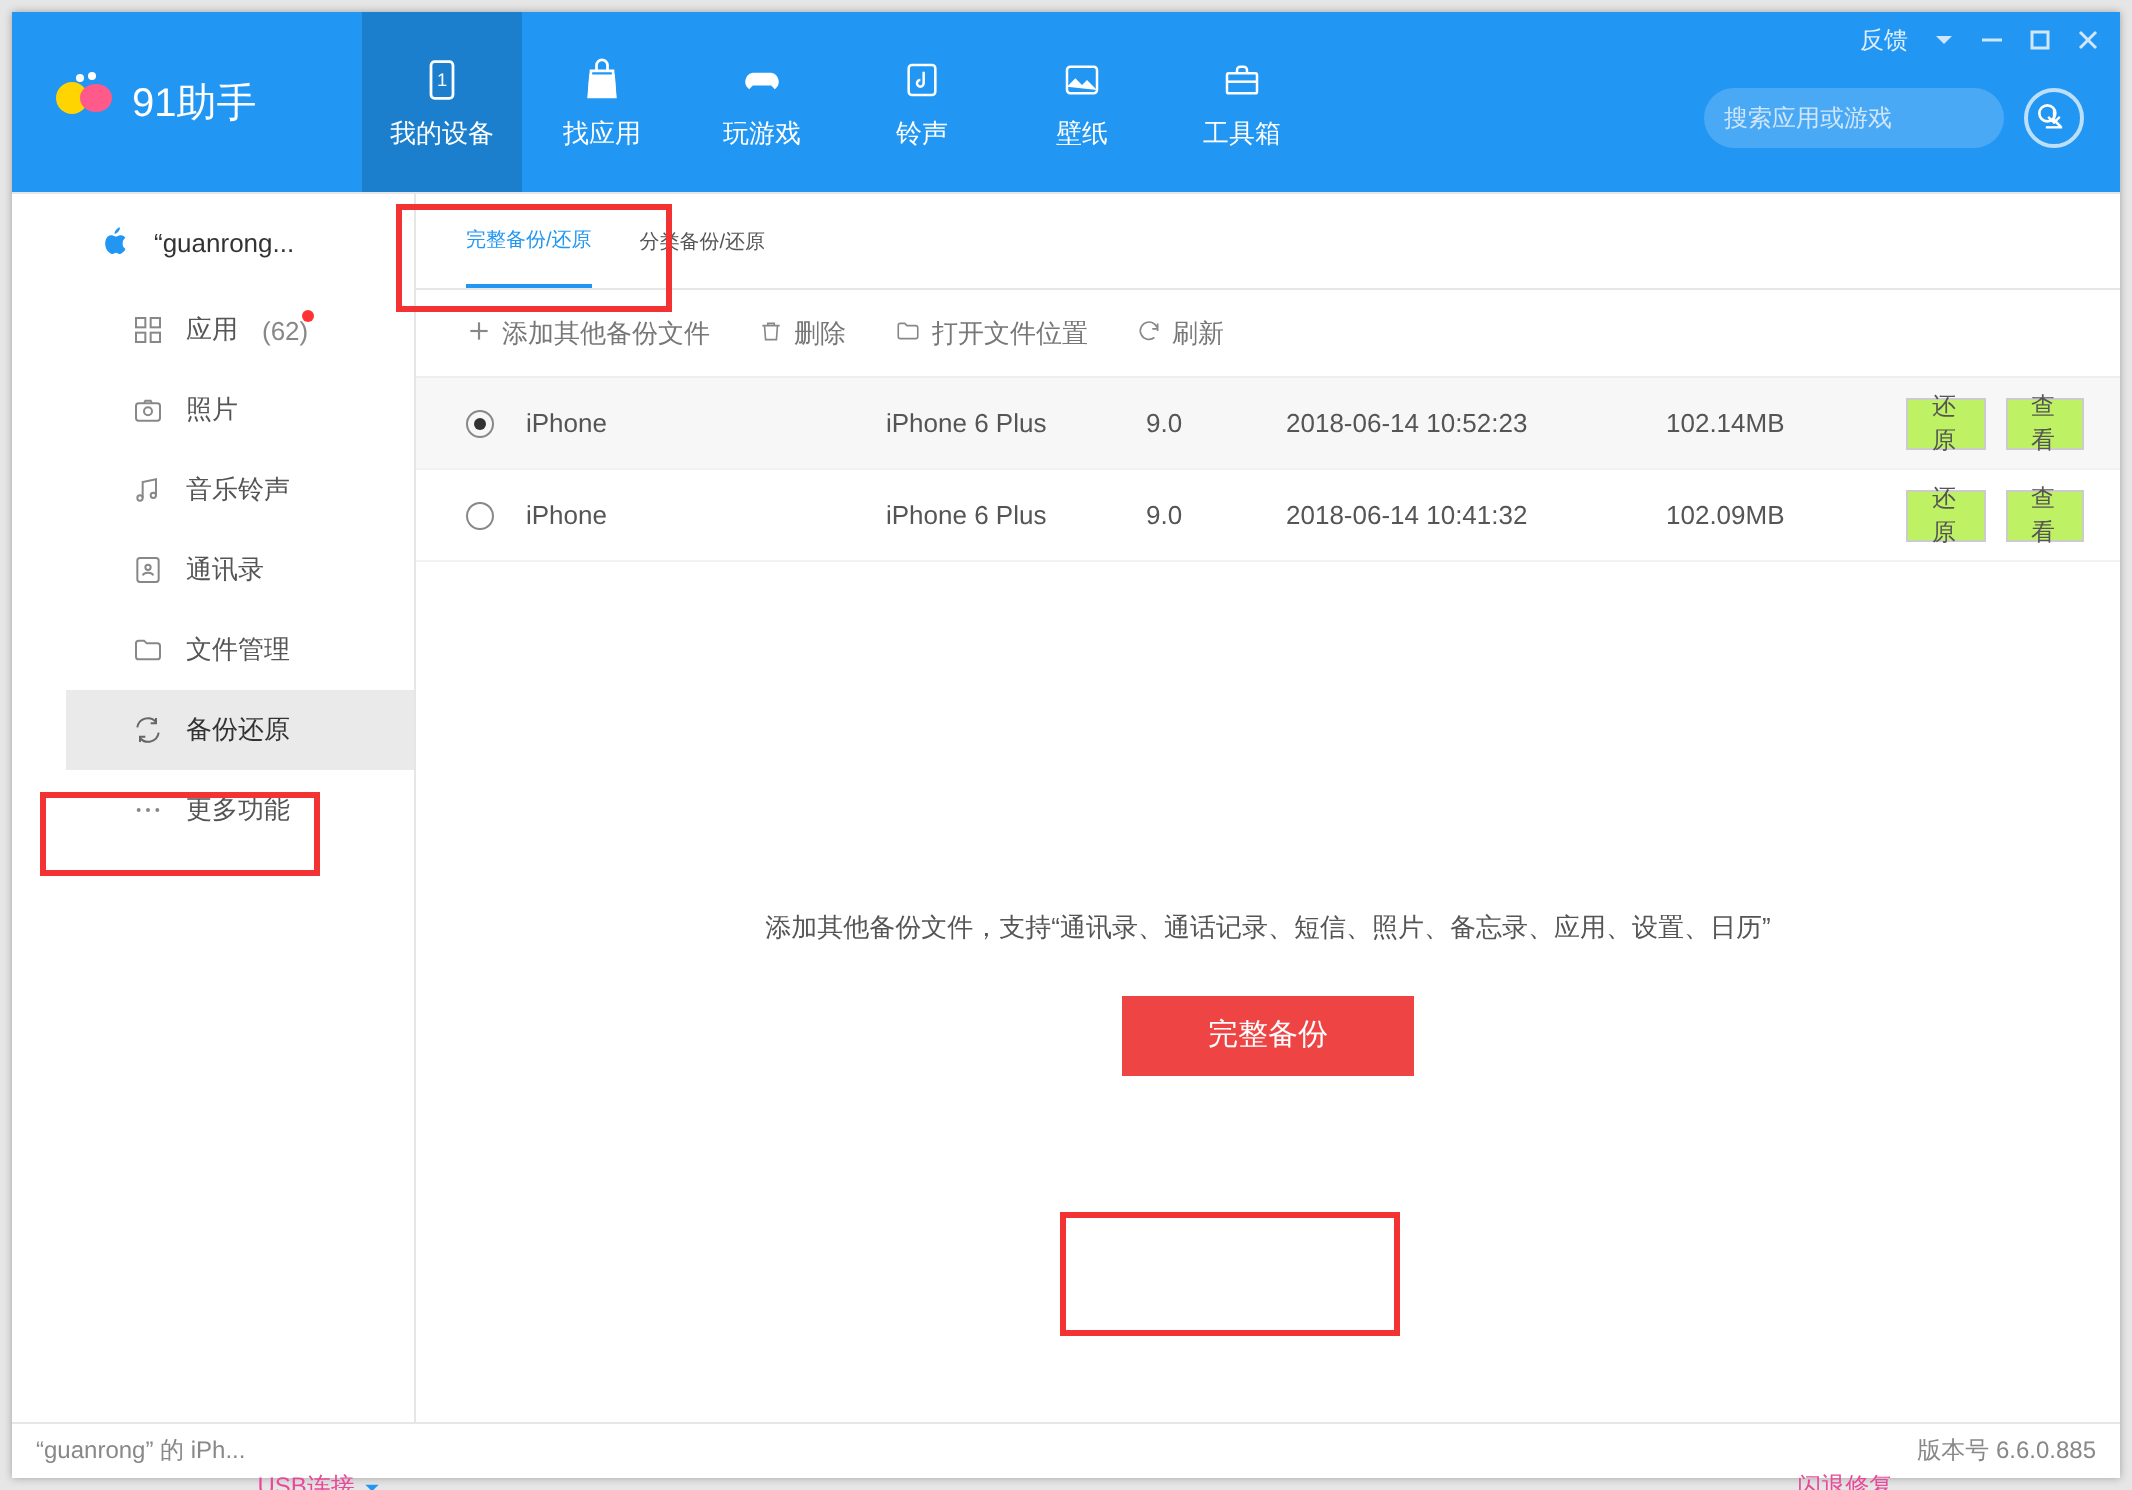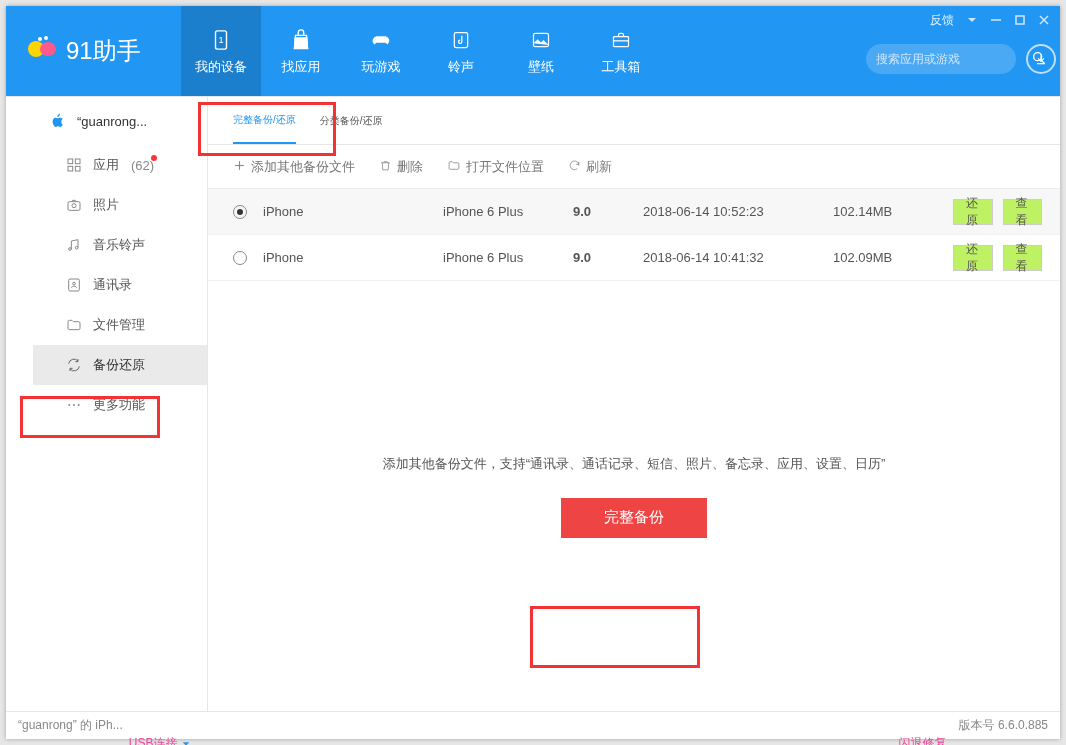--- a/index.html
+++ b/index.html
@@ -2,28 +2,28 @@
 <html><head>
 <meta charset="utf-8">
 <style>
   * { box-sizing: border-box; margin: 0; padding: 0; font-family: "Microsoft YaHei", "PingFang SC", sans-serif; }
   body { background: #e6e6e6; width: 1066px; height: 745px; overflow: hidden; }
   .window { position: absolute; top: 6px; left: 6px; width: 1054px; height: 733px; background: #fff; box-shadow: 0 0 4px rgba(0,0,0,.3); display:flex; flex-direction:column; }
   
   .header { height: 90px; background: linear-gradient(to right,#2196f3,#2196f3); display:flex; align-items:center; position:relative; }
   .logo-area { width: 175px; display:flex; align-items:center; padding-left:20px; gap:8px; }
   .logo-icon svg { width:32px; height:32px; }
-  .logo-text { color:#fff; font-size:24px; font-weight:400; }
+  .logo-text { color:#fff; font-size:20px; font-weight:400; }
   .nav { display:flex; height:100%; }
   .nav-item { width:80px; height:100%; display:flex; flex-direction:column; align-items:center; justify-content:center; color:#fff; font-size:13px; cursor:pointer; gap:5px; }
   .nav-item.active { background: rgba(0,0,0,0.15); }
   .nav-icon { width:26px; height:26px; display:flex; align-items:center; justify-content:center; }
   .titlebar-right { position:absolute; top:0; right:0; height:28px; display:flex; align-items:center; gap:12px; padding-right:10px; color:#dfeffd; font-size:12px; }
   .titlebar-right .tb-btn { cursor:pointer; display:flex; align-items:center; }
-  .search-area { position:absolute; right:4px; bottom:22px; display:flex; align-items:center; gap:10px; }
+  .search-area { position:absolute; right:18px; bottom:22px; display:flex; align-items:center; gap:10px; }
   .search-box { width:150px; height:30px; background:rgba(255,255,255,0.18); border-radius:15px; display:flex; align-items:center; padding:0 10px; }
   .search-input { background:transparent; border:none; outline:none; color:#fff; font-size:12px; flex:1; }
   .search-input::placeholder { color:#cfe6fb; }
   .search-btn { width:18px; height:18px; cursor:pointer; }
   .dl-circle { width:30px; height:30px; border:2px solid rgba(255,255,255,0.7); border-radius:50%; display:flex; align-items:center; justify-content:center; cursor:pointer; }
   
   .body { flex:1; display:flex; min-height:0; border-top:1px solid #e6e6e6;padding-left:27px; }
   .sidebar { width:175px; border-right:1px solid #e6e6e6; display:flex; flex-direction:column; padding-top:0; }
   .side-device { height:48px; display:flex; align-items:center; padding:0 16px; gap:10px; color:#333; font-size:13px; cursor:pointer; }
   .side-item { height:40px; display:flex; align-items:center; padding:0 16px 0 32px; gap:10px; color:#555; font-size:13px; cursor:pointer; position:relative; }
@@ -36,21 +36,21 @@
   .tabbar { height:48px; display:flex; align-items:flex-end; padding-left:25px; gap:24px; border-bottom:1px solid #e6e6e6; }
   .tab { height:46px; display:flex; align-items:center; font-size:10px; color:#555; cursor:pointer; }
   .tab.active { color:#2196f3; border-bottom:2px solid #2196f3; }
   .toolbar { height:44px; display:flex; align-items:center; padding-left:25px; gap:24px; font-size:13px; color:#777; border-bottom:1px solid #eee; }
   .tool { display:flex; align-items:center; gap:5px; cursor:pointer; }
   .list { }
   .row { height:46px; display:flex; align-items:center; padding-left:25px; padding-right:18px; font-size:13px; color:#555; border-bottom:1px solid #f2f2f2; }
   .row .radio { width:30px; }
   .row .c-name { width:180px; }
   .row .c-model { width:130px; }
-  .row .c-os { width:70px;font-weight:bold; }
+  .row .c-os { width:70px; }
   .row .c-time { width:190px; }
   .row .c-size { width:120px; }
   .row .c-actions { flex:1; display:flex; justify-content:flex-end; gap:10px; }
   .btn-sm { height:26px; padding:0 12px; border:1px solid #ccc; background:#bef264; color:#555; font-size:12px; cursor:pointer; display:flex; align-items:center; }
   .radio-outer { width:14px; height:14px; border:1px solid #888; border-radius:50%; display:flex; align-items:center; justify-content:center; cursor:pointer; }
   .radio-dot { width:6px; height:6px; background:#333; border-radius:50%; }
   
   .bottom-action { flex:1; display:flex; flex-direction:column; align-items:center; justify-content:center; gap:25px; }
   .hint { font-size:13px; color:#555; }
   .primary-btn { width:146px; height:40px; background:#ef4444; color:#fff; border:none; font-size:15px; cursor:pointer; }

